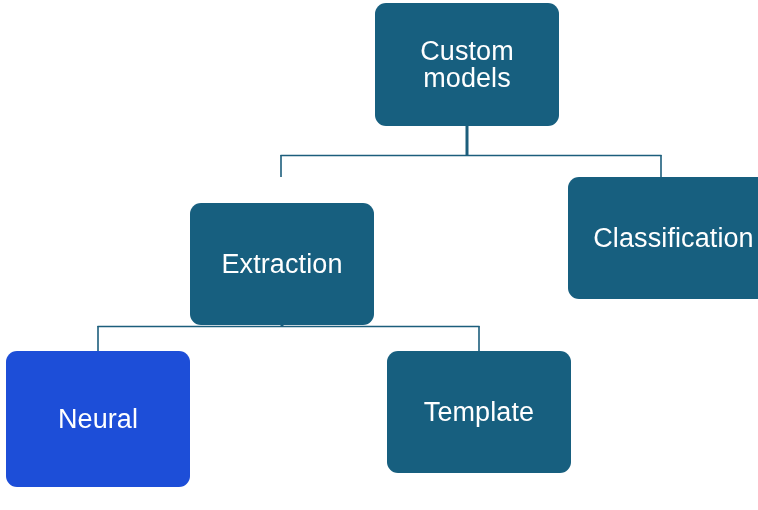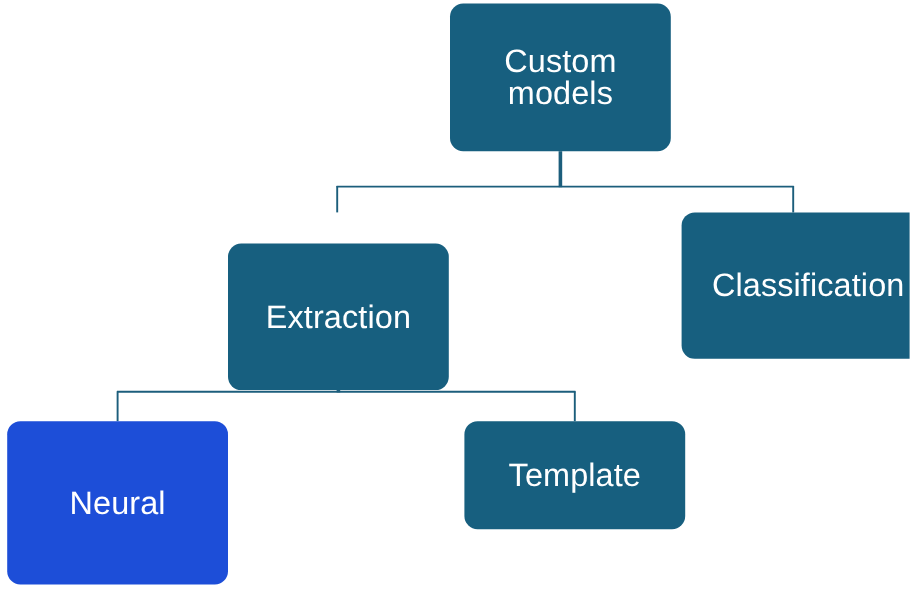--- a/index.html
+++ b/index.html
@@ -73,17 +73,17 @@
   </div>
 
   <div class="node" style="left:568px; top:177px; width:211px; height:122px; background:#175F7F;">
     <span>Classification</span>
   </div>
 
   <div class="node" style="left:6px; top:351px; width:184px; height:136px; background:#1d4ed8;">
     <span>Neural</span>
   </div>
 
-  <div class="node" style="left:387px; top:351px; width:184px; height:90px; background:#175F7F;">
+  <div class="node" style="left:387px; top:351px; width:184px; height:122px; background:#175F7F;">
     <span>Template</span>
   </div>
 
 </div>
 
 </body></html>

